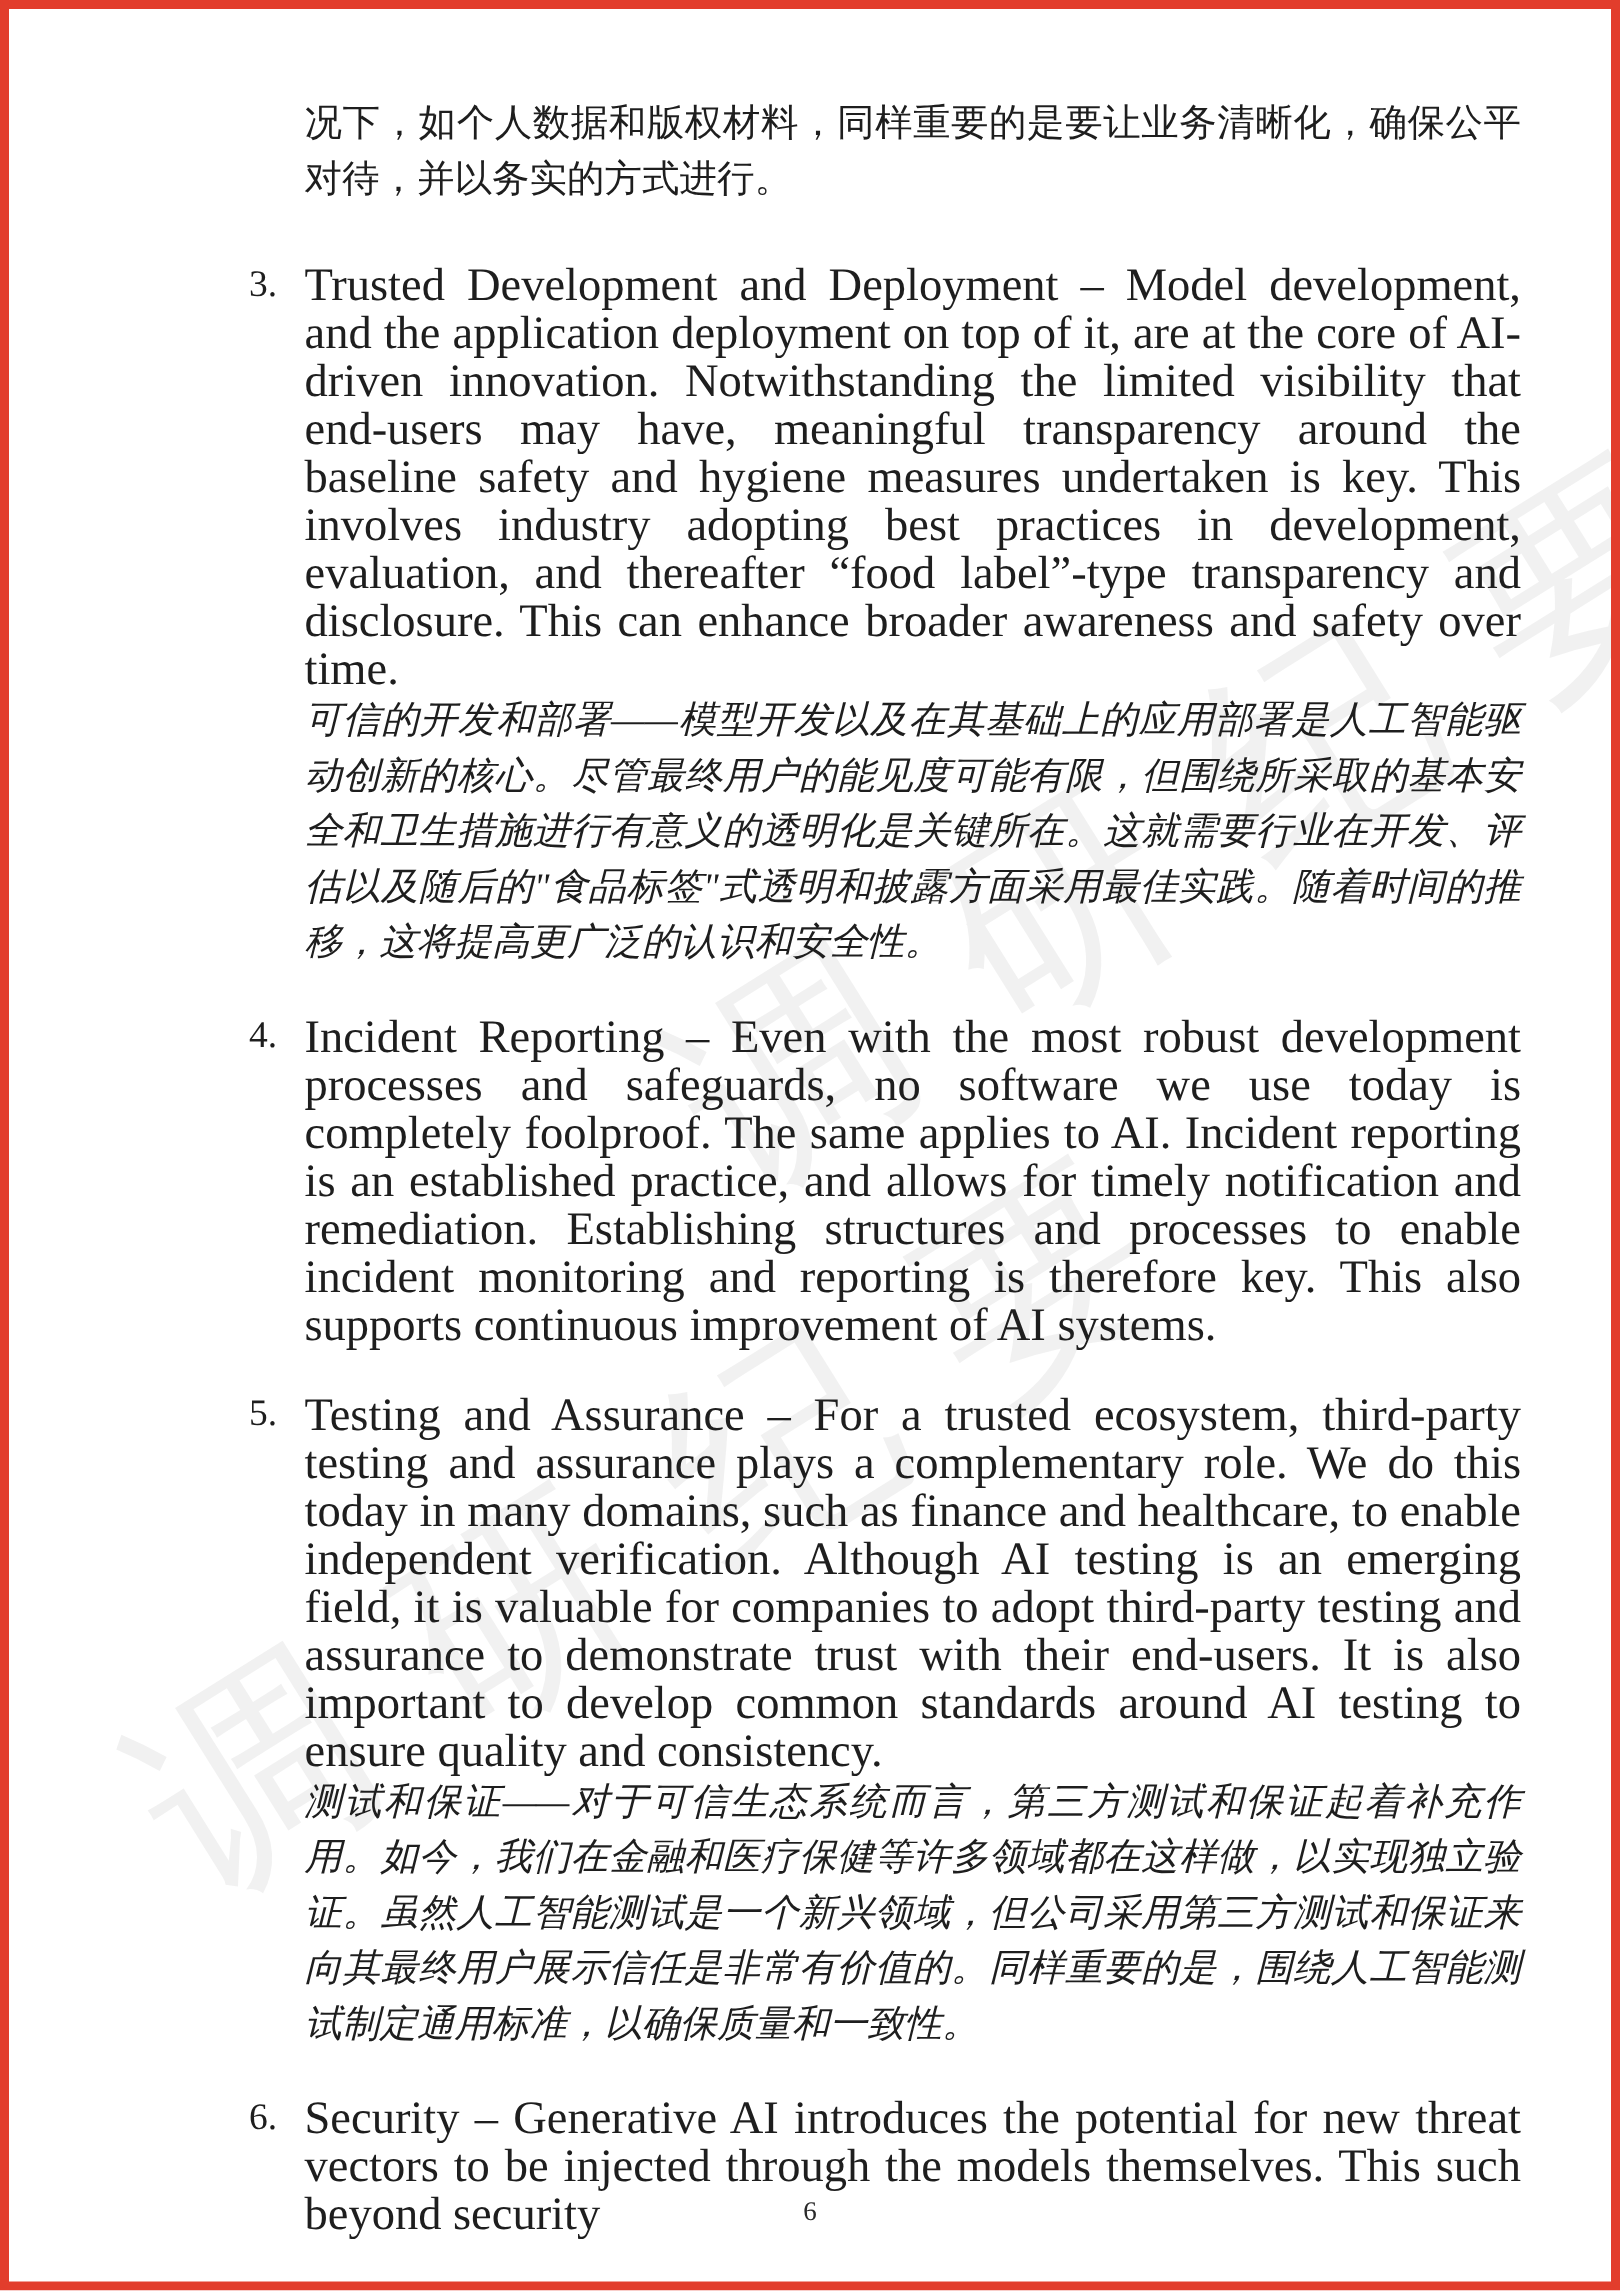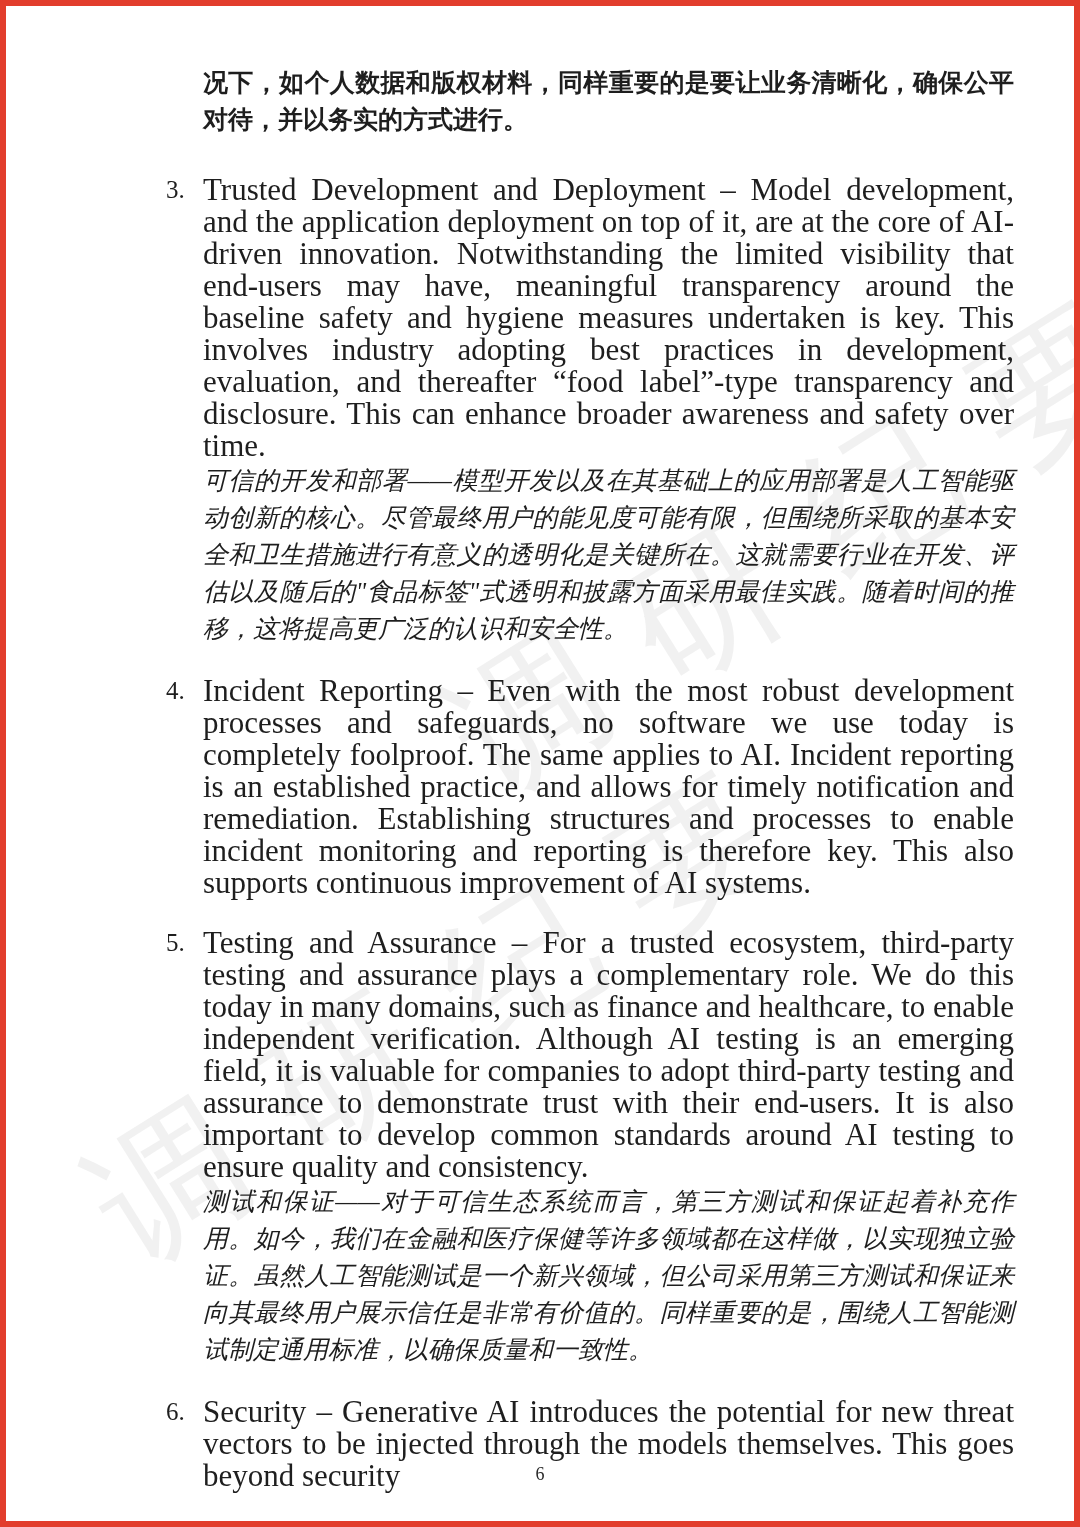--- a/index.html
+++ b/index.html
@@ -37,21 +37,20 @@
     left: 160px;
     top: 58px;
     width: 848px;
     z-index: 1;
   }
   .continuation {
     margin: 0 0 36px 37px;
     font-size: 25px;
     line-height: 37px;
     text-align: justify;
-    font-weight: bold;
   }
   .list-item {
     display: flex;
     margin-bottom: 28px;
   }
   .item-number {
     flex: 0 0 37px;
     font-size: 25px;
     line-height: 32px;
   }
@@ -112,21 +111,21 @@
       <span class="item-number">5.</span>
       <div class="item-body">
         <div class="en-text">Testing and Assurance – For a trusted ecosystem, third-party testing and assurance plays a complementary role. We do this today in many domains, such as finance and healthcare, to enable independent verification. Although AI testing is an emerging field, it is valuable for companies to adopt third-party testing and assurance to demonstrate trust with their end-users. It is also important to develop common standards around AI testing to ensure quality and consistency.</div>
         <div class="cn-text">测试和保证——对于可信生态系统而言，第三方测试和保证起着补充作用。如今，我们在金融和医疗保健等许多领域都在这样做，以实现独立验证。虽然人工智能测试是一个新兴领域，但公司采用第三方测试和保证来向其最终用户展示信任是非常有价值的。同样重要的是，围绕人工智能测试制定通用标准，以确保质量和一致性。</div>
       </div>
     </div>
 
     <div class="list-item">
       <span class="item-number">6.</span>
       <div class="item-body">
-        <div class="en-text">Security – Generative AI introduces the potential for new threat vectors to be injected through the models themselves. This goes beyond security</div>
+        <div class="en-text">Security – Generative AI introduces the potential for new threat vectors to be injected through the models themselves. This such beyond security</div>
       </div>
     </div>
 
   </div>
 
   <div class="page-number">6</div>
 
 </div>
 
 </body></html>

